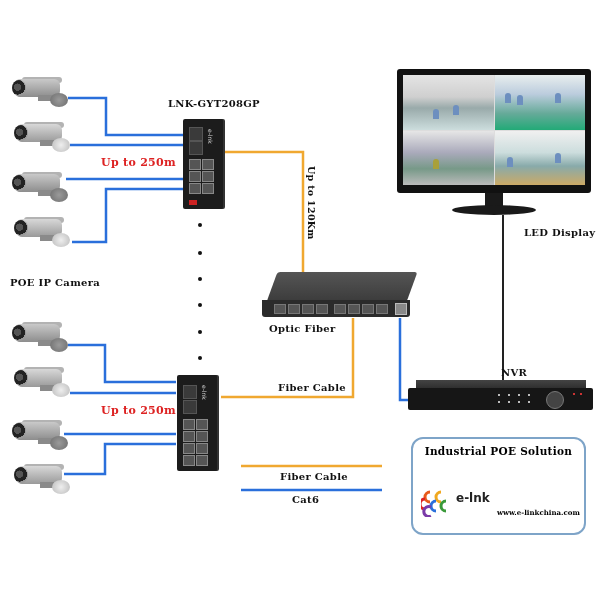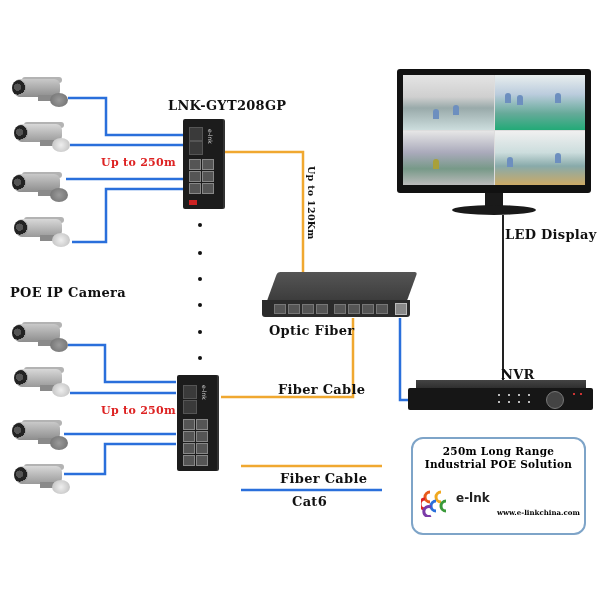--- a/index.html
+++ b/index.html
@@ -1,17 +1,17 @@
 <!DOCTYPE html>
 <html><head>
 <meta charset="utf-8">
 <style>
   html, body { margin:0; padding:0; background:#fff; }
   body { width:600px; height:600px; position:relative; overflow:hidden; font-family:"DejaVu Serif", serif; }
-  .lbl { position:absolute; font-family:"DejaVu Serif", serif; font-weight:bold; color:#111; font-size:13px; letter-spacing:0.3px; white-space:nowrap; }
+  .lbl { position:absolute; font-family:"DejaVu Serif", serif; font-weight:bold; color:#111; font-size:10px; letter-spacing:0.3px; white-space:nowrap; }
   .red { color:#d22; font-size:11px; }
   svg.wires { position:absolute; left:0; top:0; }
   
   .cam { position:absolute; width:62px; height:34px; }
   .cam .body { position:absolute; left:4px; top:4px; width:44px; height:18px; background:linear-gradient(#c9c9c9,#8d8d8d); border-radius:4px 6px 6px 4px; }
   .cam .lens { position:absolute; left:0; top:5px; width:14px; height:16px; background:radial-gradient(circle at 40% 45%, #555 0 30%, #222 31% 60%, #999 61%); border-radius:50%; }
   .cam .hood { position:absolute; left:10px; top:2px; width:40px; height:6px; background:#b3b3b3; border-radius:3px; }
   .cam .mount { position:absolute; left:38px; top:18px; width:18px; height:14px; background:radial-gradient(circle at 50% 50%, #9a9a9a, #6d6d6d); border-radius:50%; }
   .cam .arm { position:absolute; left:26px; top:20px; width:14px; height:6px; background:#8a8a8a; }
   .cam.light .mount { background:radial-gradient(circle at 50% 50%, #eee, #bbb); }
@@ -134,26 +134,26 @@
     <div class="hood"></div>
     <div class="body"></div>
     <div class="lens"></div>
     <div class="arm"></div>
     <div class="mount"></div>
   </div>
 
 <div class="lbl" style="left:168px;top:98px;">LNK-GYT208GP</div>
 <div class="lbl red" style="left:101px;top:156px;">Up to 250m</div>
 <div class="lbl red" style="left:101px;top:404px;">Up to 250m</div>
-<div class="lbl" style="left:10px;top:277px;margin-top:8px;">POE IP Camera</div>
+<div class="lbl" style="left:10px;top:277px;">POE IP Camera</div>
 <div class="lbl" style="left:306px;top:166px;writing-mode:vertical-rl;font-size:9.5px;">Up to 120Km</div>
 <div class="lbl" style="left:269px;top:323px;">Optic Fiber</div>
 <div class="lbl" style="left:278px;top:382px;">Fiber Cable</div>
 <div class="lbl" style="left:461px;top:367px;margin-left:40px;">NVR</div>
-<div class="lbl" style="left:505px;top:227px;">LED Display</div>
+<div class="lbl" style="left:524px;top:227px;">LED Display</div>
 <div class="lbl" style="left:280px;top:471px;">Fiber Cable</div>
 <div class="lbl" style="left:292px;top:494px;">Cat6</div>
 
 <div class="isw" style="left:183px;top:119px;">
   <div class="sfp" style="top:8px;"></div>
     <div class="sfp" style="top:22px;"></div>
   <div class="logo">e-lnk</div>
   <div class="rj" style="left:6px;top:40px;"></div>
     <div class="rj" style="left:19px;top:40px;"></div>
   <div class="rj" style="left:6px;top:52px;"></div>
@@ -234,21 +234,20 @@
       <div class="dot" style="left:110px;top:13px"></div>
       <div class="dot" style="left:120px;top:13px"></div>
     <div class="knob"></div>
     <div class="dot" style="left:165px;top:5px;background:#c33;"></div>
       <div class="dot" style="left:172px;top:5px;background:#c33;"></div>
   </div>
 </div>
 
 <div class="info">
   <div class="title">
-    <div>250m Long Range</div>
     <div>Industrial POE Solution</div>
   </div>
   <svg class="logo" viewBox="0 0 28 28">
     <path d="M9 3 a5 5 0 1 0 0 10" fill="none" stroke="#e85a1a" stroke-width="3"></path>
     <path d="M20 3 a5 5 0 1 0 0 10" fill="none" stroke="#f0a820" stroke-width="3"></path>
     <path d="M4 10 a5 5 0 1 0 0 10" fill="none" stroke="#d22" stroke-width="3"></path>
     <path d="M15 12 a5 5 0 1 0 0 10" fill="none" stroke="#2a6fdb" stroke-width="3"></path>
     <path d="M25 12 a5 5 0 1 0 0 10" fill="none" stroke="#3a9a3a" stroke-width="3"></path>
     <path d="M10 18 a5 5 0 1 0 0 9" fill="none" stroke="#7a3aa8" stroke-width="3"></path>
   </svg>

